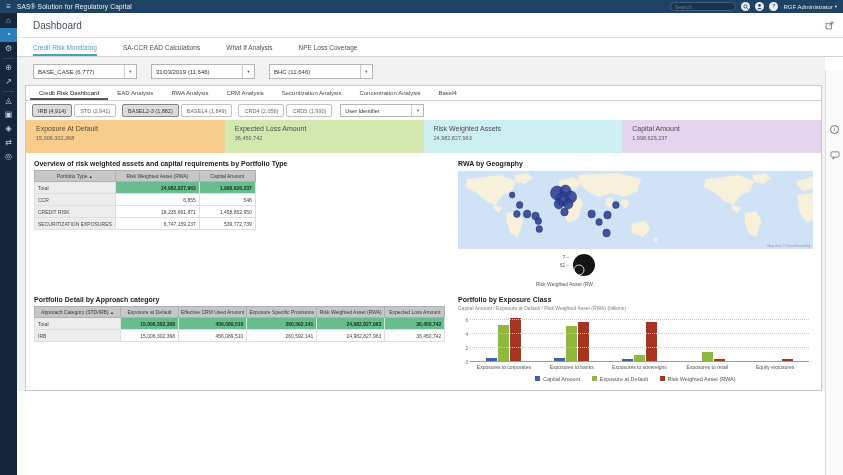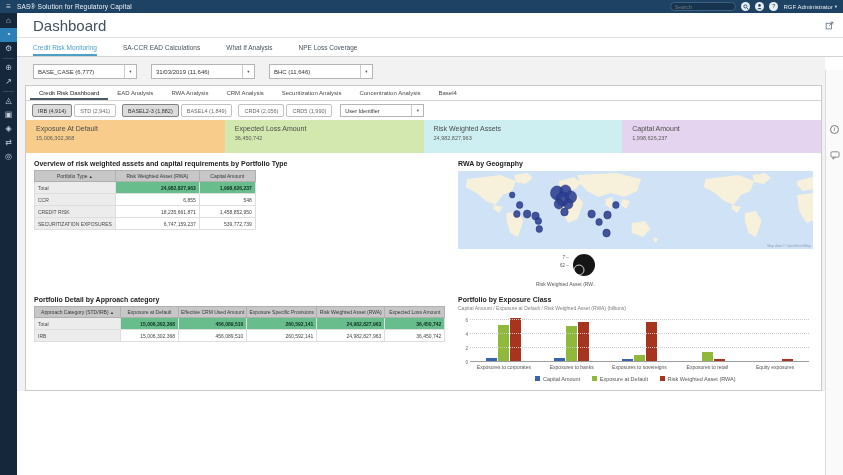--- a/index.html
+++ b/index.html
@@ -19,21 +19,21 @@
 
   
   .sidebar { position:absolute; top:13px; left:0; bottom:0; width:17px; background:#14273b; display:flex; flex-direction:column; align-items:center; padding-top:1px; z-index:10; }
   .side-item { width:17px; height:14px; color:#c2cedb; font-size:8px; line-height:14px; text-align:center; cursor:pointer; }
   .side-item.active { background:#2d7fb8; color:#fff; }
   .side-divider { width:11px; border-top:1px solid #31485f; margin:2px 0; }
 
   
   .main { position:absolute; left:17px; top:13px; right:0; bottom:0; background:#fff; }
   .page-header { height:25px; border-bottom:1px solid #e0e0e0; display:flex; align-items:center; padding:0 9px 0 16px; }
-  .page-title { font-size:15px; color:#41505e; }
+  .page-title { font-size:10px; color:#41505e; }
   .icon-btn { margin-left:auto; cursor:pointer; display:flex; align-items:center; }
   .tabs-row { height:19px; border-bottom:1px solid #d2d2d2; display:flex; align-items:flex-end; padding-left:16px; gap:26px; }
   .tab { font-size:6.5px; color:#45525e; padding-bottom:5px; cursor:pointer; }
   .tab.active { color:#4e9fc4; border-bottom:2px solid #4e9fc4; padding-bottom:3px; }
 
   .upper { position:absolute; top:44px; left:0; right:18px; height:334px; background:#f2f2f2; }
   .filters { padding:7px 0 0 16px; display:flex; gap:14px; }
   .select { width:104px; height:15px; background:#fff; border:1px solid #b5b5b5; display:flex; align-items:stretch; font-size:6px; color:#333; cursor:pointer; }
   .select .val { flex:1; padding:0 4px; display:flex; align-items:center; white-space:nowrap; overflow:hidden; }
   .select .caret { width:12px; border-left:1px solid #ccc; color:#555; font-size:4.5px; display:flex; align-items:center; justify-content:center; }

